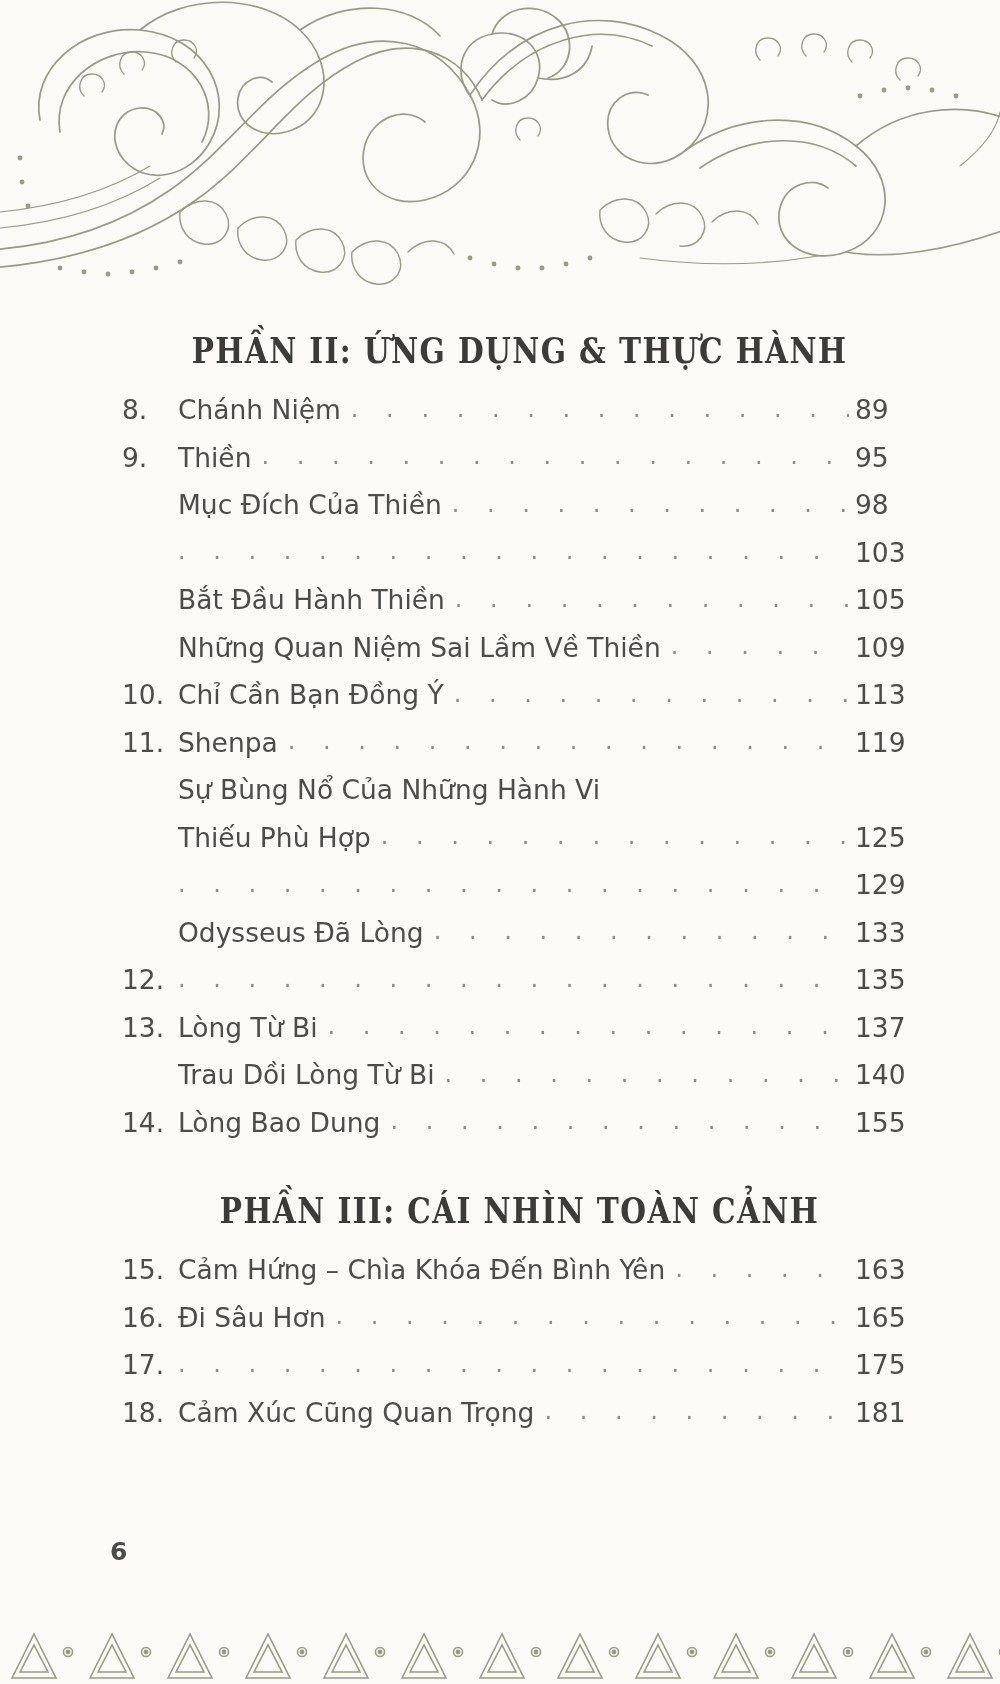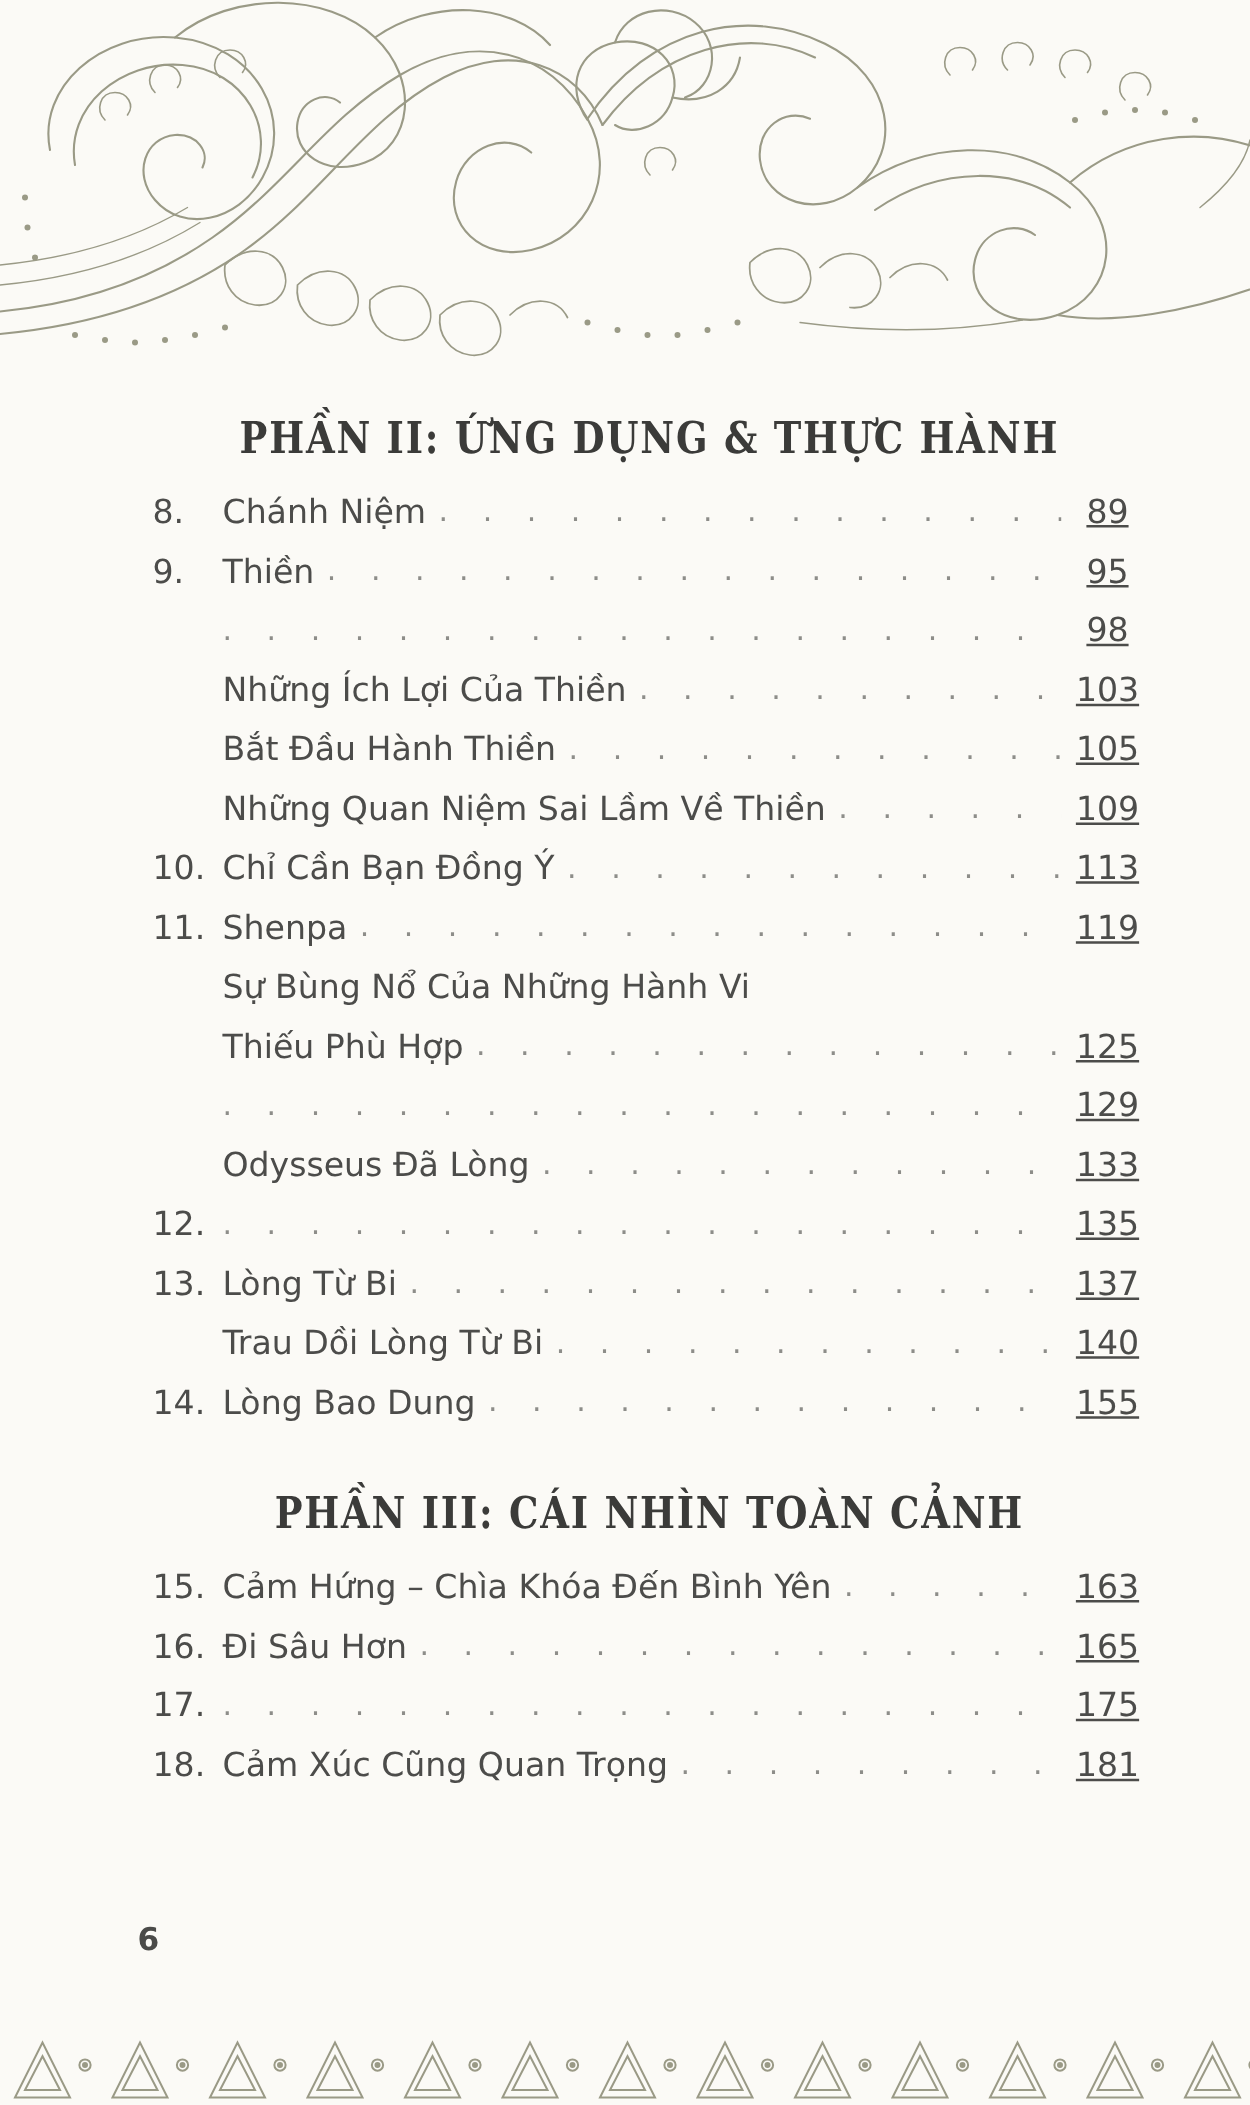--- a/index.html
+++ b/index.html
@@ -100,24 +100,23 @@
     overflow: hidden;
     white-space: nowrap;
     color: #8d8d89;
     letter-spacing: 10px;
     font-size: 24px;
     transform: translateY(-3px);
   }
 
   .toc-page {
     flex: 0 0 auto;
-    text-align: center;
+    text-align: left;
     min-width: 62px;
     padding-left: 6px;
-    text-decoration: underline;
   }
 
   
   .toc-row.sub .toc-num {
     width: 56px;
     flex: 0 0 56px;
   }
 
   .folio {
     position: absolute;
@@ -220,26 +219,26 @@
         <span class="toc-page">89</span>
       </li>
       <li class="toc-row">
         <span class="toc-num">9.</span>
         <span class="toc-title">Thiền</span>
         <span class="toc-dots">. . . . . . . . . . . . . . . . . . . . . . . . . . . . . .</span>
         <span class="toc-page">95</span>
       </li>
       <li class="toc-row sub">
         <span class="toc-num"></span>
+        <span class="toc-title">Mục Đích Của Thiền</span>
         <span class="toc-dots">. . . . . . . . . . . . . . . . . . . . . . . . . . . . . .</span>
         <span class="toc-page">98</span>
       </li>
       <li class="toc-row sub">
         <span class="toc-num"></span>
-        <span class="toc-title">Những Ích Lợi Của Thiền</span>
         <span class="toc-dots">. . . . . . . . . . . . . . . . . . . . . . . . . . . . . .</span>
         <span class="toc-page">103</span>
       </li>
       <li class="toc-row sub">
         <span class="toc-num"></span>
         <span class="toc-title">Bắt Đầu Hành Thiền</span>
         <span class="toc-dots">. . . . . . . . . . . . . . . . . . . . . . . . . . . . . .</span>
         <span class="toc-page">105</span>
       </li>
       <li class="toc-row sub">

